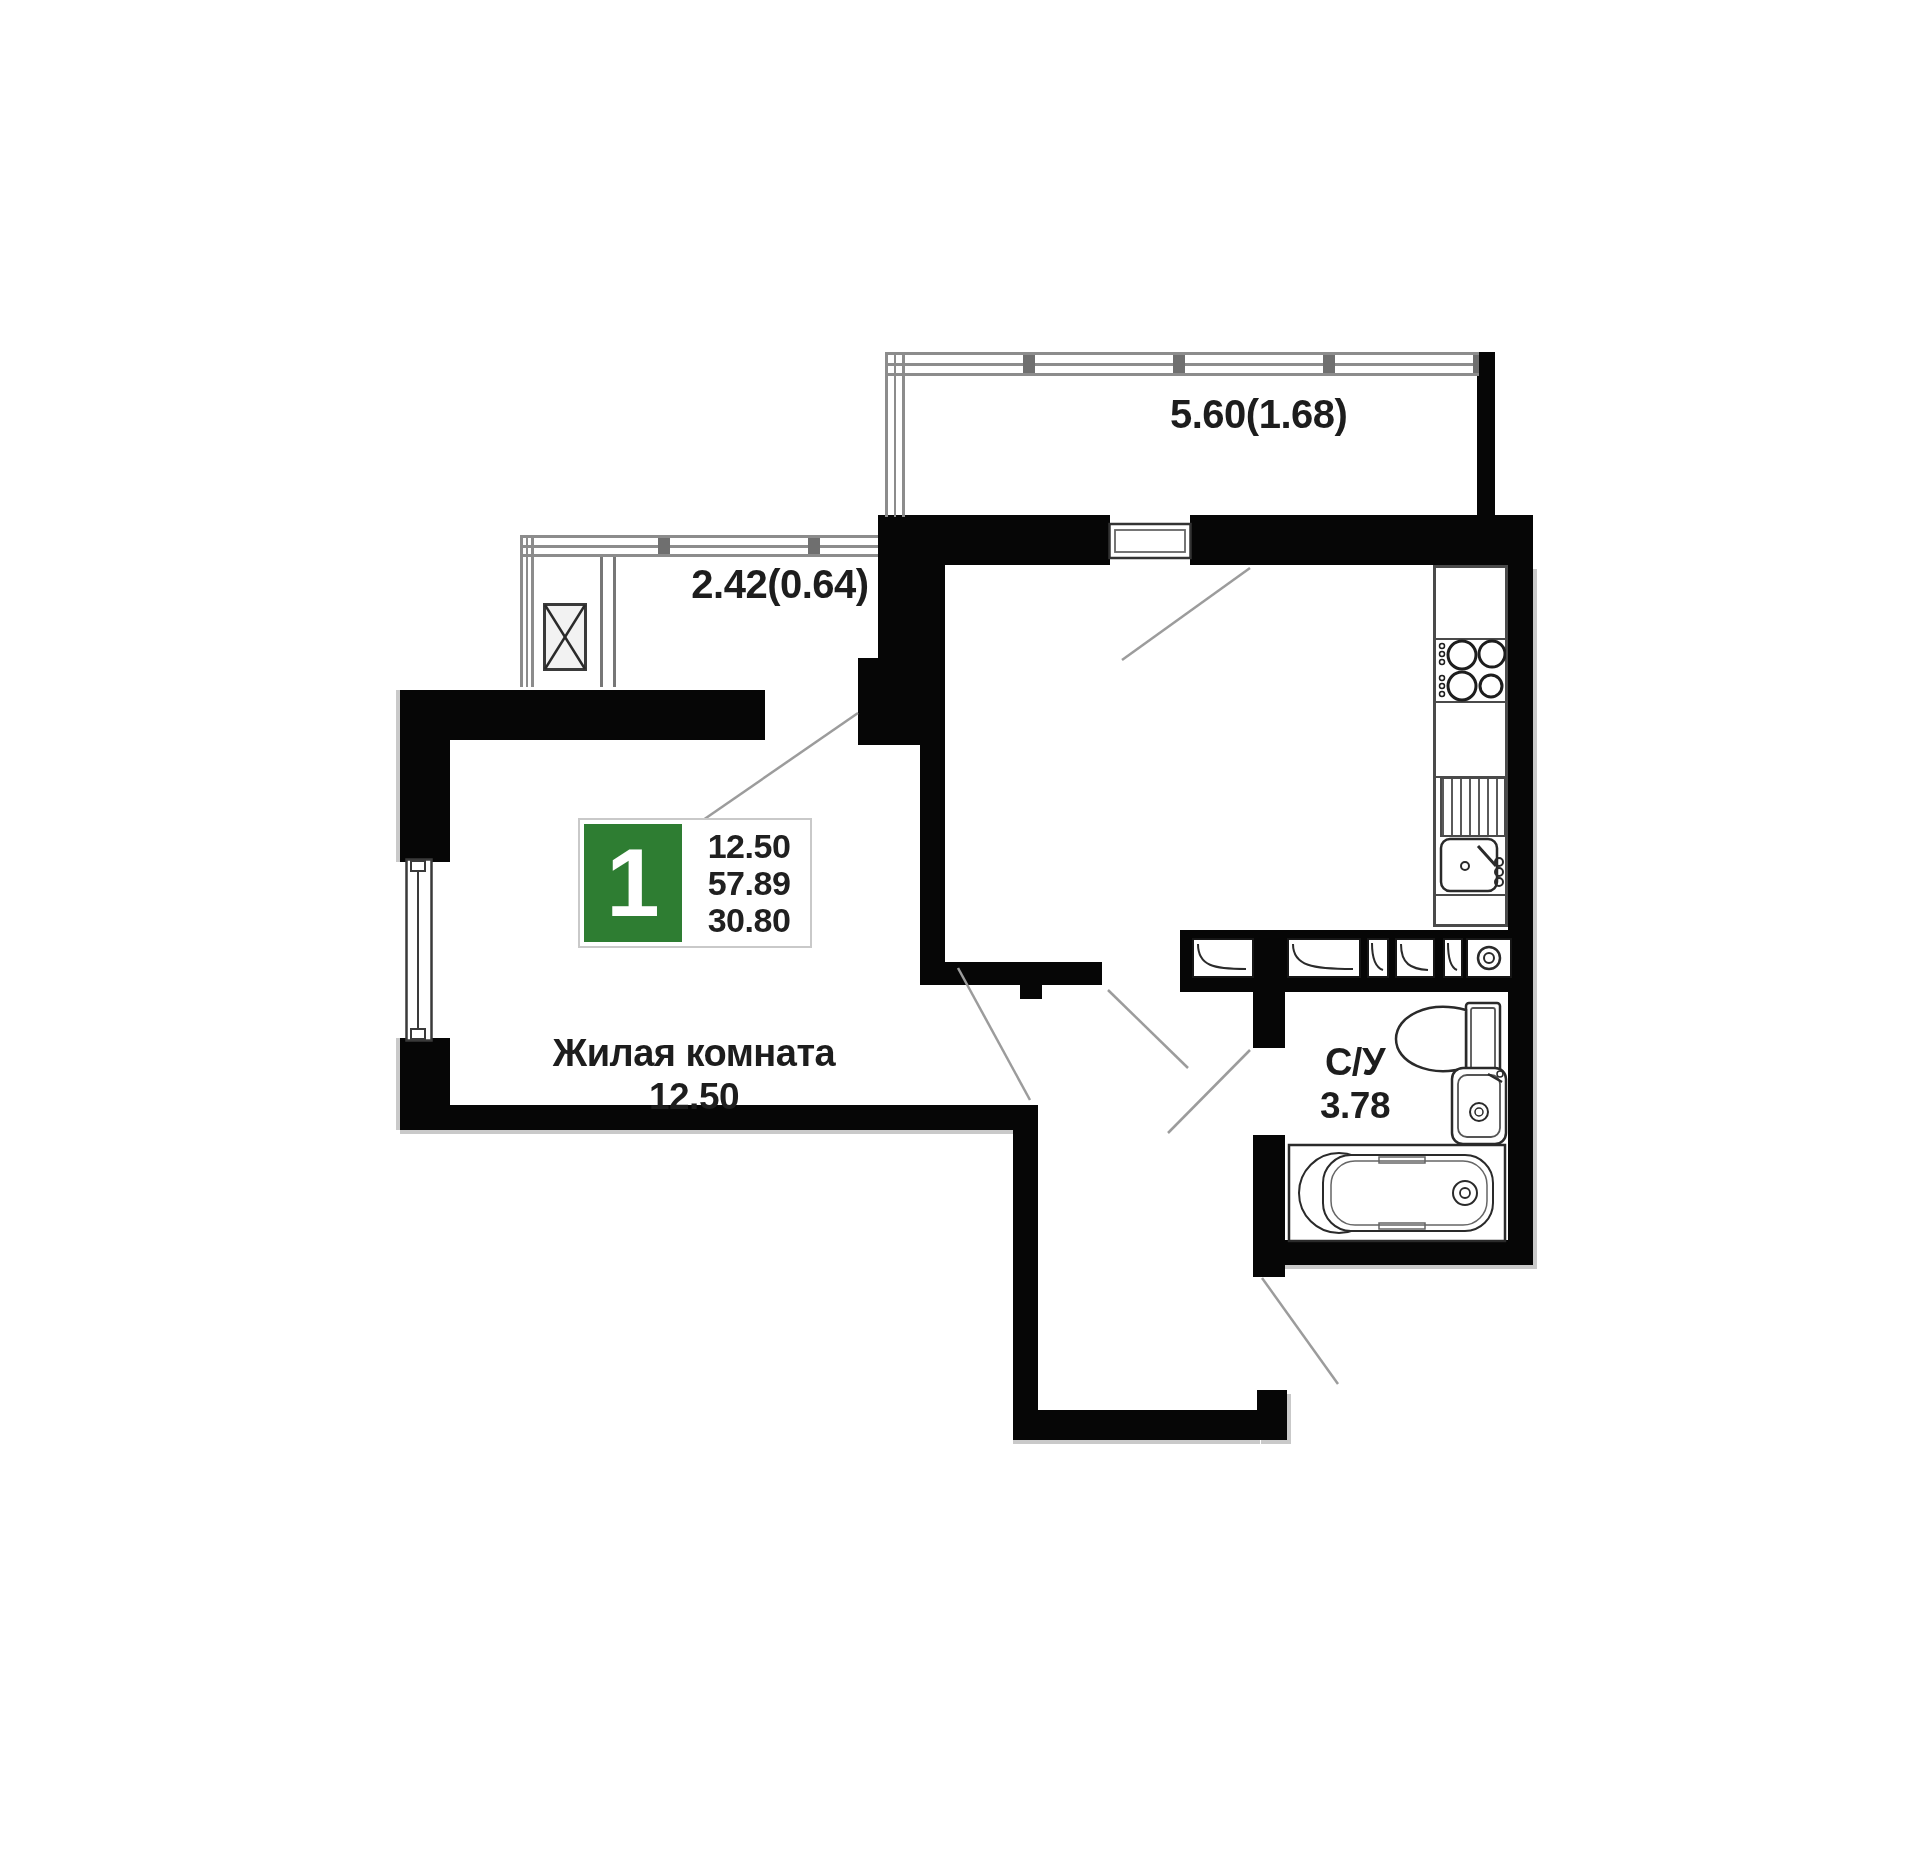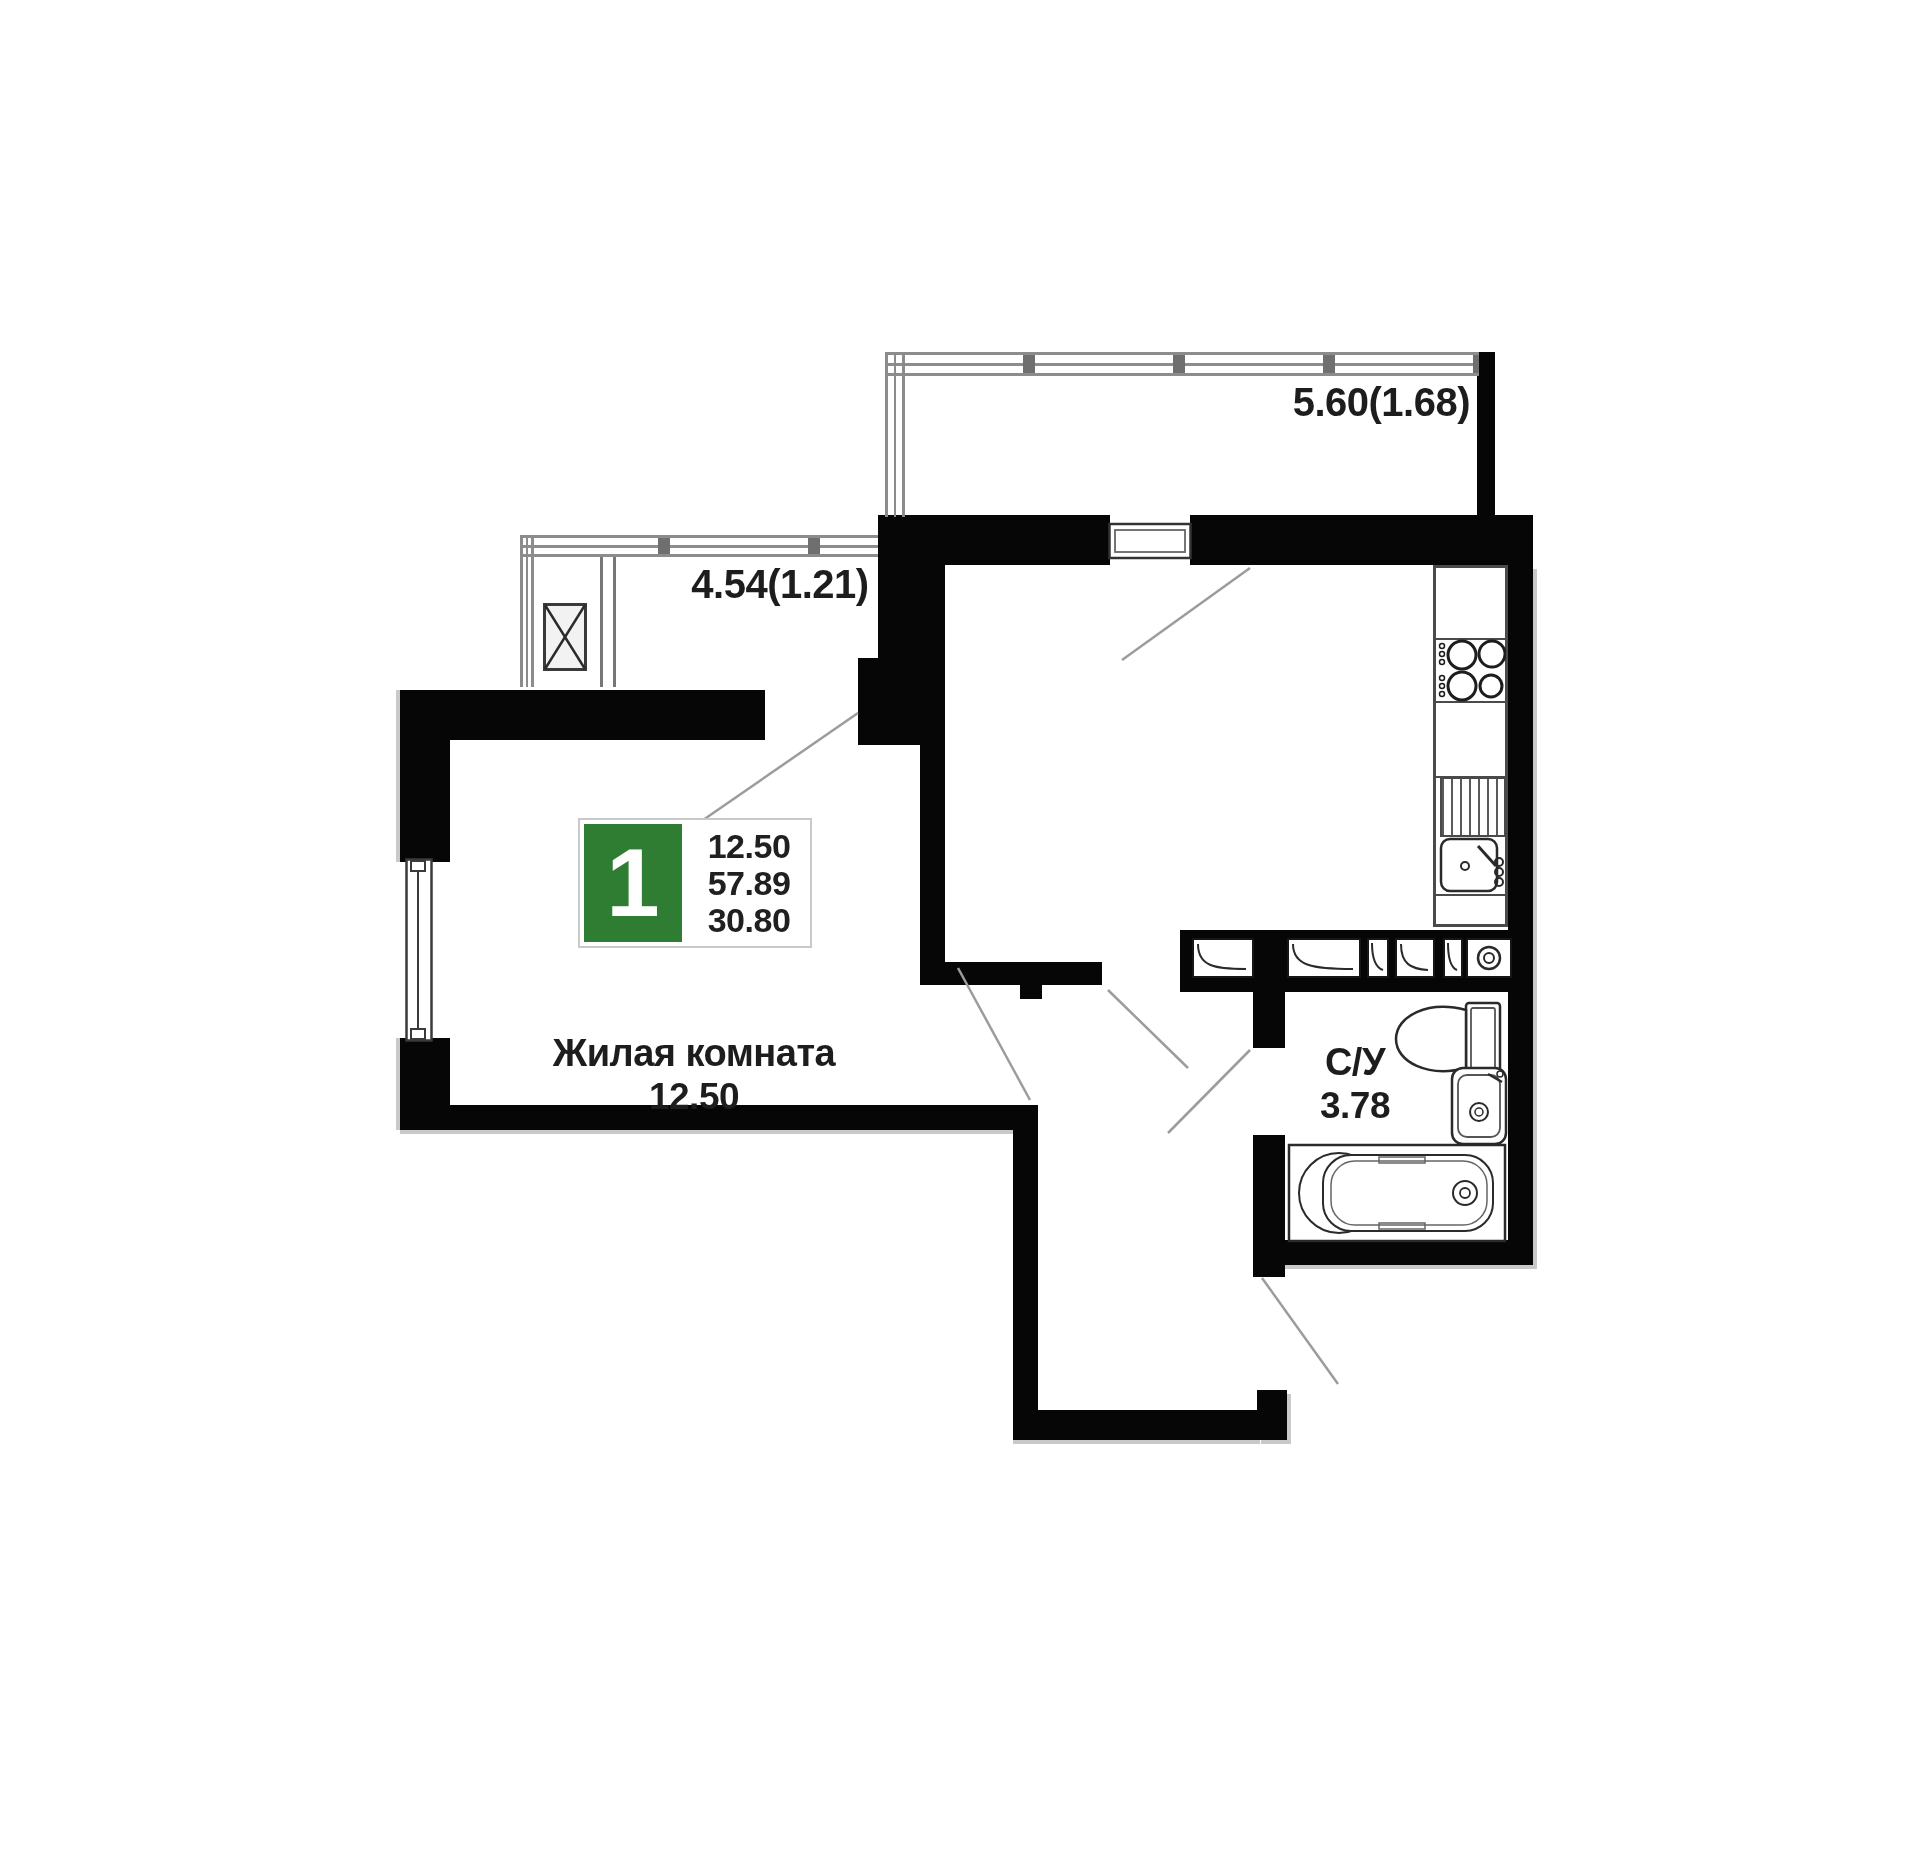--- a/index.html
+++ b/index.html
@@ -174,22 +174,22 @@
 
   <svg class="abs" style="left:0;top:0;pointer-events:none;" width="1920" height="1872" viewBox="0 0 1920 1872">
     <line x1="648" y1="858" x2="858" y2="713" stroke="#9c9c9c" stroke-width="2.5"></line>
     <line x1="1122" y1="660" x2="1250" y2="568" stroke="#9c9c9c" stroke-width="2.5"></line>
     <line x1="1108" y1="990" x2="1188" y2="1068" stroke="#9c9c9c" stroke-width="2.5"></line>
     <line x1="958" y1="968" x2="1030" y2="1100" stroke="#9c9c9c" stroke-width="2.5"></line>
     <line x1="1250" y1="1050" x2="1168" y2="1133" stroke="#9c9c9c" stroke-width="2.5"></line>
     <line x1="1262" y1="1278" x2="1338" y2="1384" stroke="#9c9c9c" stroke-width="2.5"></line>
   </svg>
 
-  <div class="dim" style="left:1170px;top:380px;width:300px;text-align:right;">5.60(1.68)</div>
-  <div class="dim" style="left:655px;top:562px;width:250px;text-align:center;">4.54(1.21)</div>
+  <div class="dim" style="left:1170px;top:392px;width:300px;">5.60(1.68)</div>
+  <div class="dim" style="left:655px;top:562px;width:250px;text-align:center;">2.42(0.64)</div>
 
   <div class="lbl" style="left:494px;top:990px;width:400px;margin-top:41px;">
     <div class="room-name">Жилая комната</div>
     <div class="room-area">12.50</div>
   </div>
   <div class="lbl" style="left:1290px;top:1040px;width:130px;">
     <div class="room-name">С/У</div>
     <div class="room-area">3.78</div>
   </div>
 

